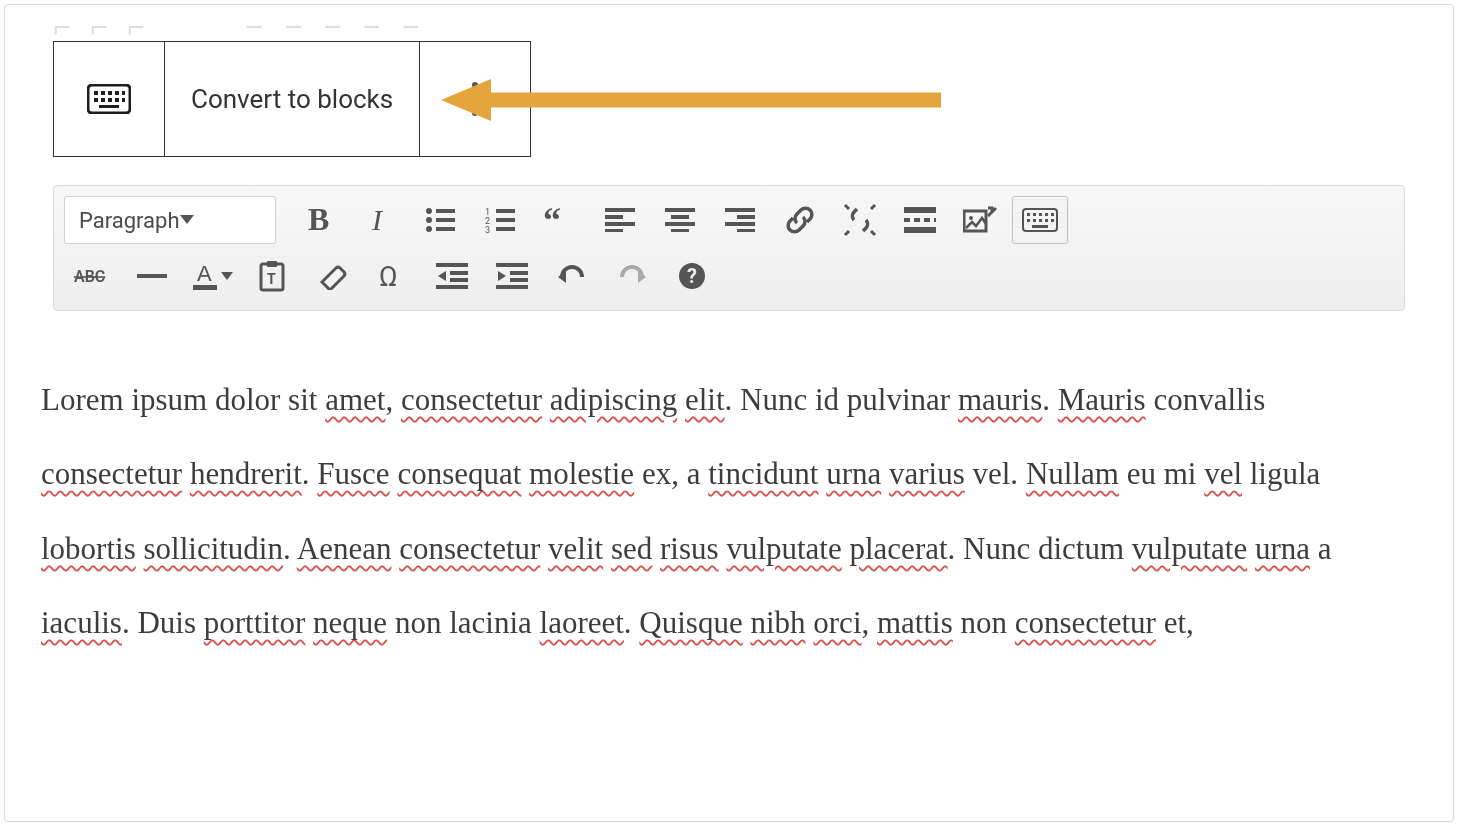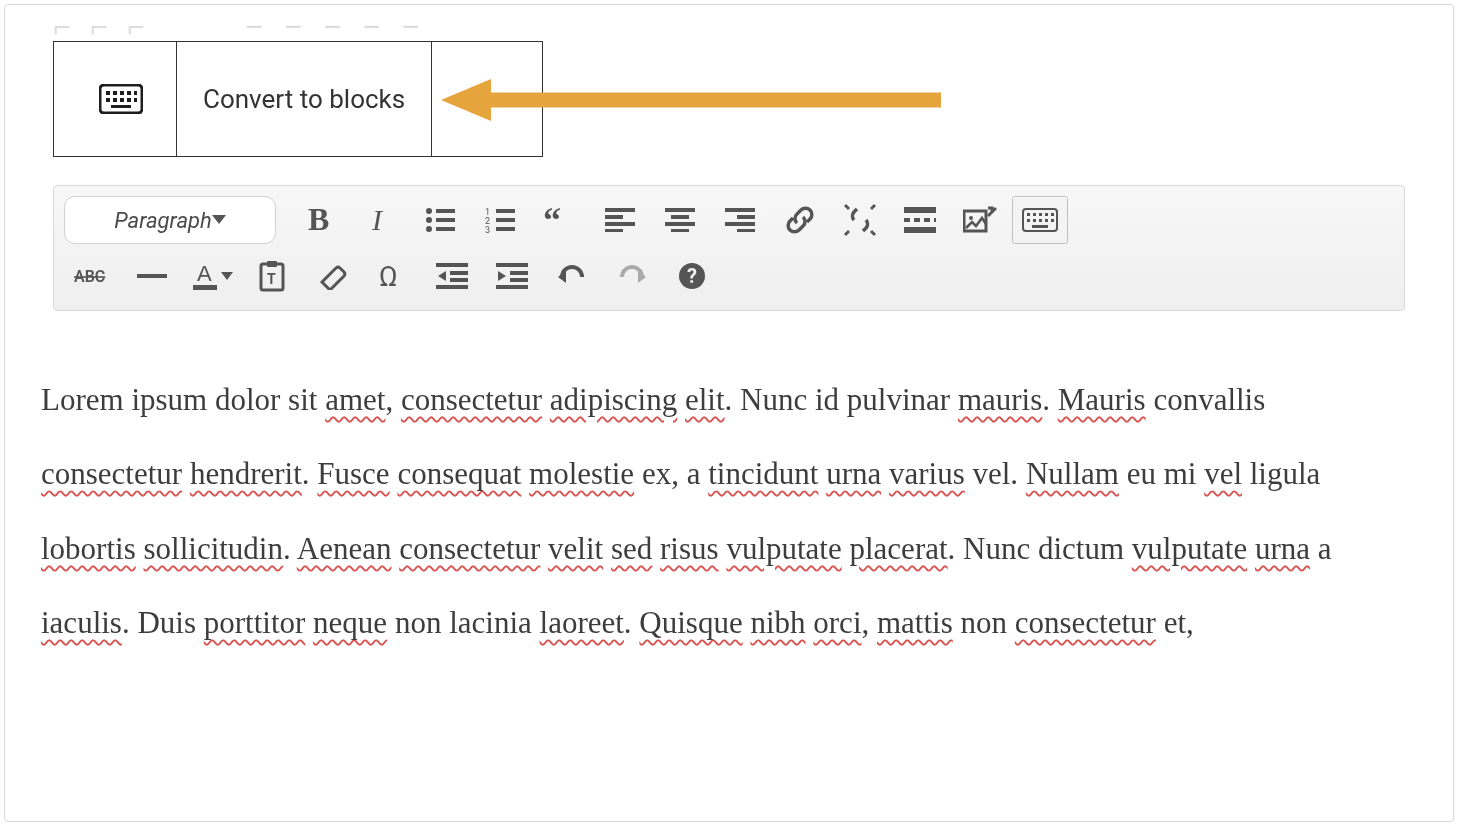--- a/index.html
+++ b/index.html
@@ -23,21 +23,20 @@
   }
   .block-toolbar {
     position: absolute;
     top: 36px;
     left: 48px;
     display: flex;
     background: #fff;
     border: 1px solid #333;
     height: 116px;
     z-index: 10;
-    padding-left: 12px;
   }
   .block-toolbar-group {
     display: flex;
     align-items: center;
     justify-content: center;
     border-right: 1px solid #333;
   }
   .block-toolbar-group:last-child { border-right: none; }
   .block-icon-btn {
     width: 110px;
@@ -92,31 +91,30 @@
   }
   .toolbar-row {
     display: flex;
     align-items: center;
     gap: 4px;
     padding: 4px 2px;
   }
   .format-select {
     background: #fff;
     border: 1px solid #d0d0d0;
-    border-radius: 11px;
+    border-radius: 3px;
     width: 212px;
     height: 48px;
     display: flex;
     align-items: center;
-    justify-content: center;
+    justify-content: flex-start;
     padding: 0 14px;
     margin-right: 12px;
     font-size: 22px;
     color: #4a4a4a;
-    font-style: italic;
   }
   .toolbar-btn {
     width: 56px;
     height: 48px;
     display: flex;
     align-items: center;
     justify-content: center;
     border-radius: 3px;
     color: #555;
   }

